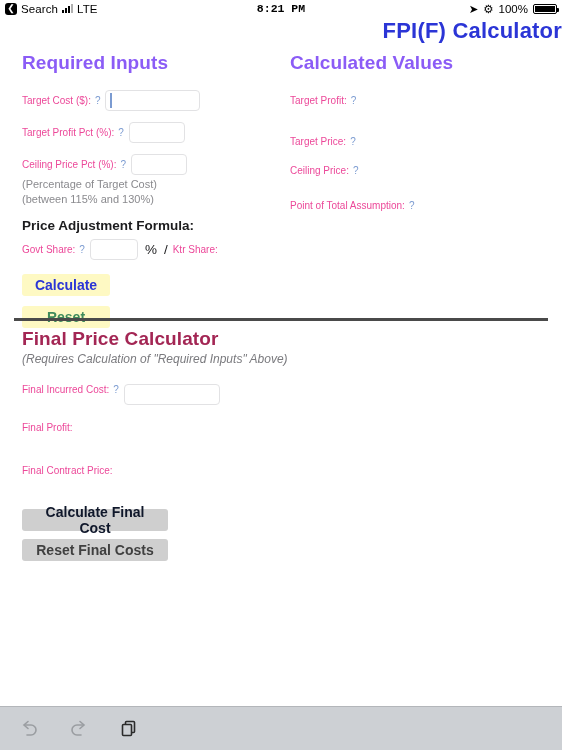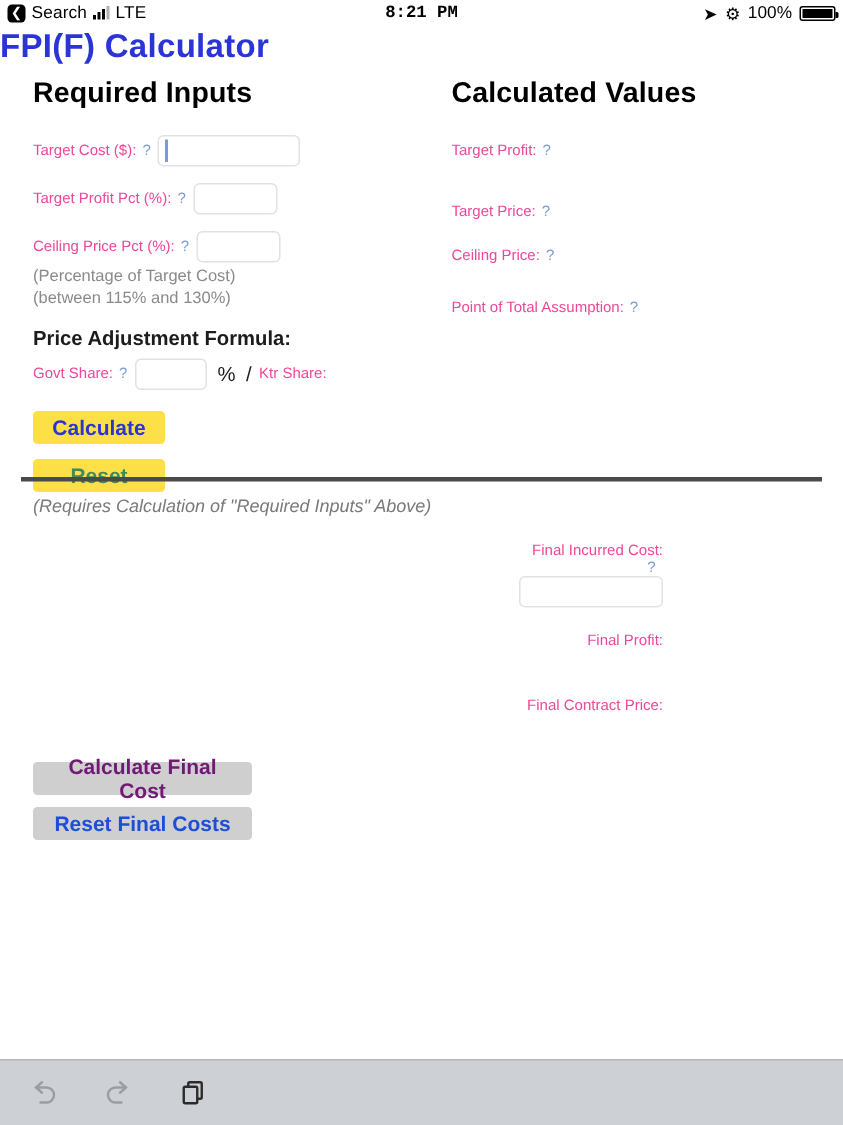--- a/index.html
+++ b/index.html
@@ -51,33 +51,33 @@
     width: 20px; height: 6px; background: #000;
   }
   .sb-batt::after {
     content: ""; position: absolute; right: -3px; top: 3px;
     width: 2px; height: 4px; background: #000; border-radius: 0 1px 1px 0;
   }
 
   
   .app-title {
     position: absolute; top: 18px; left: 0; width: 562px;
-    text-align: left;
+    text-align: right;
     font-size: 22px; font-weight: bold;
     color: #2B35D6;
     letter-spacing: 0.2px;
   }
 
   
   .col-left  { position: absolute; left: 22px;  top: 52px; width: 260px; }
-  .col-right { position: absolute; left: 301px; top: 52px; width: 262px; }
+  .col-right { position: absolute; left: 290px; top: 52px; width: 262px; }
 
   .section-heading {
     font-size: 19px; font-weight: bold;
-    color: #000000;
+    color: #8b5cf6;
     margin-bottom: 16px;
     letter-spacing: 0.1px;
   }
 
   .field-row {
     display: flex; align-items: center;
     min-height: 21px;
     margin-bottom: 11px;
   }
   .field-label {
@@ -130,50 +130,50 @@
     font-size: 13.5px; font-weight: bold; color: #1c1c1e;
     margin-top: 12px; margin-bottom: 6px;
   }
   .formula-row { display: flex; align-items: center; }
   .formula-sep { font-size: 13.5px; color: #1c1c1e; margin: 0 7px; }
 
   
   .btn {
     display: inline-flex; align-items: center; justify-content: center;
     border: none; border-radius: 3px;
-    background: #fde047;
+    background: #fef9c3;
     font-family: "Liberation Sans", sans-serif;
     font-size: 14px; font-weight: bold;
     cursor: pointer;
     padding: 0 12px;
   }
   .btn-calculate { width: 88px; height: 22px; color: #2B35D6; margin-top: 14px; }
   .btn-reset     { width: 88px; height: 22px; color: #3F8B5C; margin-top: 10px; }
   .btn-wide      { width: 146px; height: 22px; }
-  .btn-disabled-gray  { color: #701a75; background: #cfcfcf; padding-left: 12px; }
-  .btn-disabled-green { color: #1d4ed8; background: #cfcfcf; }
+  .btn-disabled-gray  { color: #0f172a; background: #cfcfcf; padding-left: 12px; }
+  .btn-disabled-green { color: #404040; background: #cfcfcf; }
 
   
   .divider {
     position: absolute; left: 14px; top: 318px;
     width: 534px; height: 3px;
     background: #4a4a4a;
   }
 
   
   .final-section { position: absolute; left: 22px; top: 328px; width: 420px; }
   .final-heading {
     font-size: 19px; font-weight: bold; color: #A32654;
     letter-spacing: 0.1px;
   }
   .final-sub {
     font-size: 12px; font-style: italic; color: #7a7a7e;
     margin-top: 2px; margin-bottom: 18px;
   }
-  .final-row { margin-bottom: 17px; display: flex; align-items: flex-end; min-height: 21px; flex-direction: column; }
+  .final-row { margin-bottom: 17px; display: flex; align-items: flex-start; min-height: 21px; }
 
   
   .toolbar {
     position: absolute; left: 0; bottom: 0;
     width: 562px; height: 44px;
     background: #cdd0d4;
     border-top: 1px solid #b3b6ba;
     display: flex; align-items: center;
     gap: 24px; padding-left: 16px;
   }
@@ -277,20 +277,21 @@
   <div class="field-row">
     <span class="field-label">Point of Total Assumption:</span>
     <span class="help-icon">?</span>
     <span class="field-label"></span>
   </div>
 </div>
 
 <div class="divider"></div>
 
 <div class="final-section">
+  <div class="final-heading">Final Price Calculator</div>
   <div class="final-sub">(Requires Calculation of "Required Inputs" Above)</div>
 
   <div class="final-row">
     <span class="field-label">Final Incurred Cost:</span>
     <span class="help-icon">?</span>
     <input class="txt-input w-final-cost" type="text" value="" style="">
   </div>
 
   <div class="final-row" style="margin-bottom:22px;">
     <span class="field-label">Final Profit:</span>

